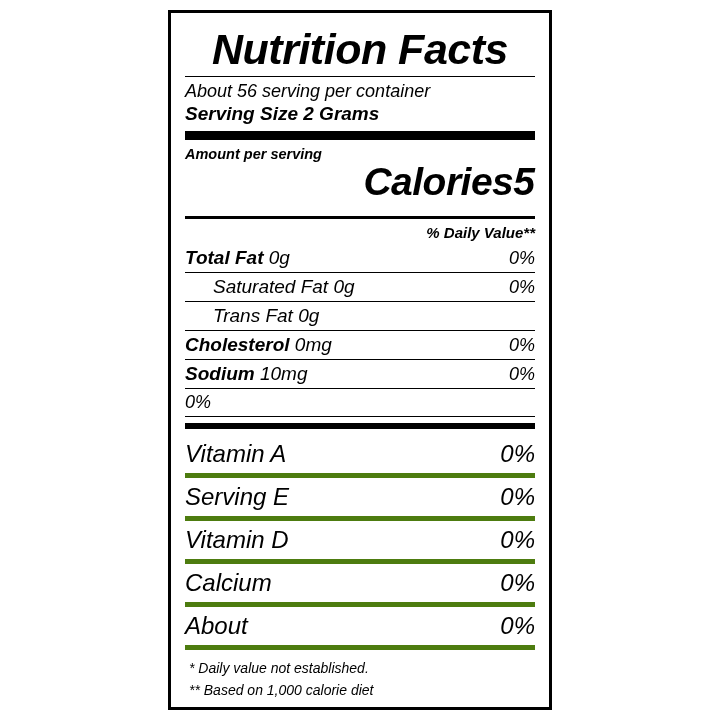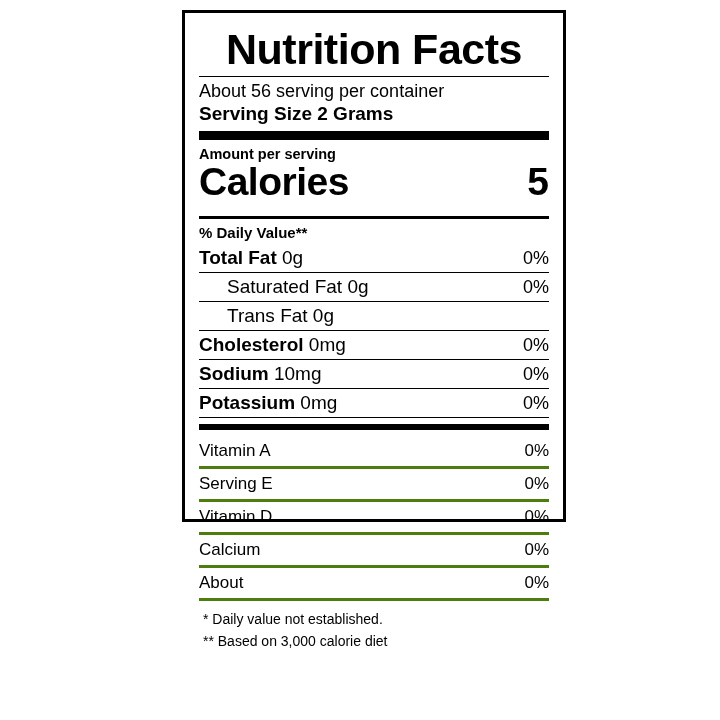--- a/index.html
+++ b/index.html
@@ -9,27 +9,28 @@
   }
   body {
     width: 720px;
     height: 720px;
     font-family: "Liberation Sans", sans-serif;
     color: #000000;
     overflow: hidden;
   }
   .panel {
     position: absolute;
-    left: 182px;
+    left: 168px;
     top: 10px;
     width: 384px;
-    height: 512px;
+    height: 700px;
     border: 3px solid #000000;
     box-sizing: border-box;
     background: #ffffff;
+    font-style: italic;
   }
   .inner {
     padding: 6px 14px 0 14px;
     box-sizing: border-box;
     height: 100%;
   }
 
   .title {
     font-size: 43px;
     font-weight: bold;
@@ -57,34 +58,35 @@
 
   .amount-per {
     font-size: 14.5px;
     font-weight: bold;
     margin: 1px 0 0 0;
   }
 
   .cal-row {
     display: flex;
     align-items: baseline;
-    justify-content: space-between;
+    justify-content: flex-end;
     margin: -2px 0 12px 0;
   }
   .cal-label {
     font-size: 39px;
     font-weight: bold;
     letter-spacing: -0.5px;
   }
   .cal-value {
     font-size: 39px;
     font-weight: bold;
   }
 
   .dv-header {
+    text-align: right;
     font-size: 15px;
     font-weight: bold;
     margin: 2px 0 3px 0;
   }
 
   .row {
     display: flex;
     justify-content: space-between;
     align-items: flex-end;
     font-size: 19px;
@@ -94,23 +96,23 @@
   .row .lbl b { font-weight: bold; }
   .row .pct { font-size: 18px; }
   .indent { padding-left: 28px; }
 
   .row-line { border-bottom: 1px solid #000; }
 
   .vitamin {
     display: flex;
     justify-content: space-between;
     align-items: flex-start;
-    font-size: 17px;
+    font-size: 24px;
     padding: 5px 0 5px 0;
-    border-bottom: 3px solid #4d7c0f;
+    border-bottom: 5px solid #4d7c0f;
   }
   .vitamin:first-child { }
 
   .footnotes {
     font-size: 14px;
     line-height: 1.5;
     padding-top: 8px;
   }
   .footnote { margin: 0 0 1px 4px; }
 </style>
@@ -154,21 +156,20 @@
         </div>
         <div class="row row-line">
           <div class="lbl"><b>Cholesterol</b> 0mg</div>
           <div class="pct">0%</div>
         </div>
         <div class="row row-line">
           <div class="lbl"><b>Sodium</b> 10mg</div>
           <div class="pct">0%</div>
         </div>
         <div class="row row-line">
-          <div class="lbl"><b>Potassium</b> 0mg</div>
           <div class="pct">0%</div>
         </div>
       </div>
 
     <div class="rule-mid"></div>
 
     <div id="vitamin-list">
         <div class="vitamin">
           <div>Vitamin A</div>
           <div>0%</div>
@@ -186,17 +187,17 @@
           <div>0%</div>
         </div>
         <div class="vitamin">
           <div>About</div>
           <div>0%</div>
         </div>
       </div>
 
     <div class="footnotes" id="footnote-list">
         <div class="footnote">* Daily value not established.</div>
-        <div class="footnote">** Based on 3,000 calorie diet</div>
+        <div class="footnote">** Based on 1,000 calorie diet</div>
       </div>
 
   </div>
 </div>
 
 </body></html>

